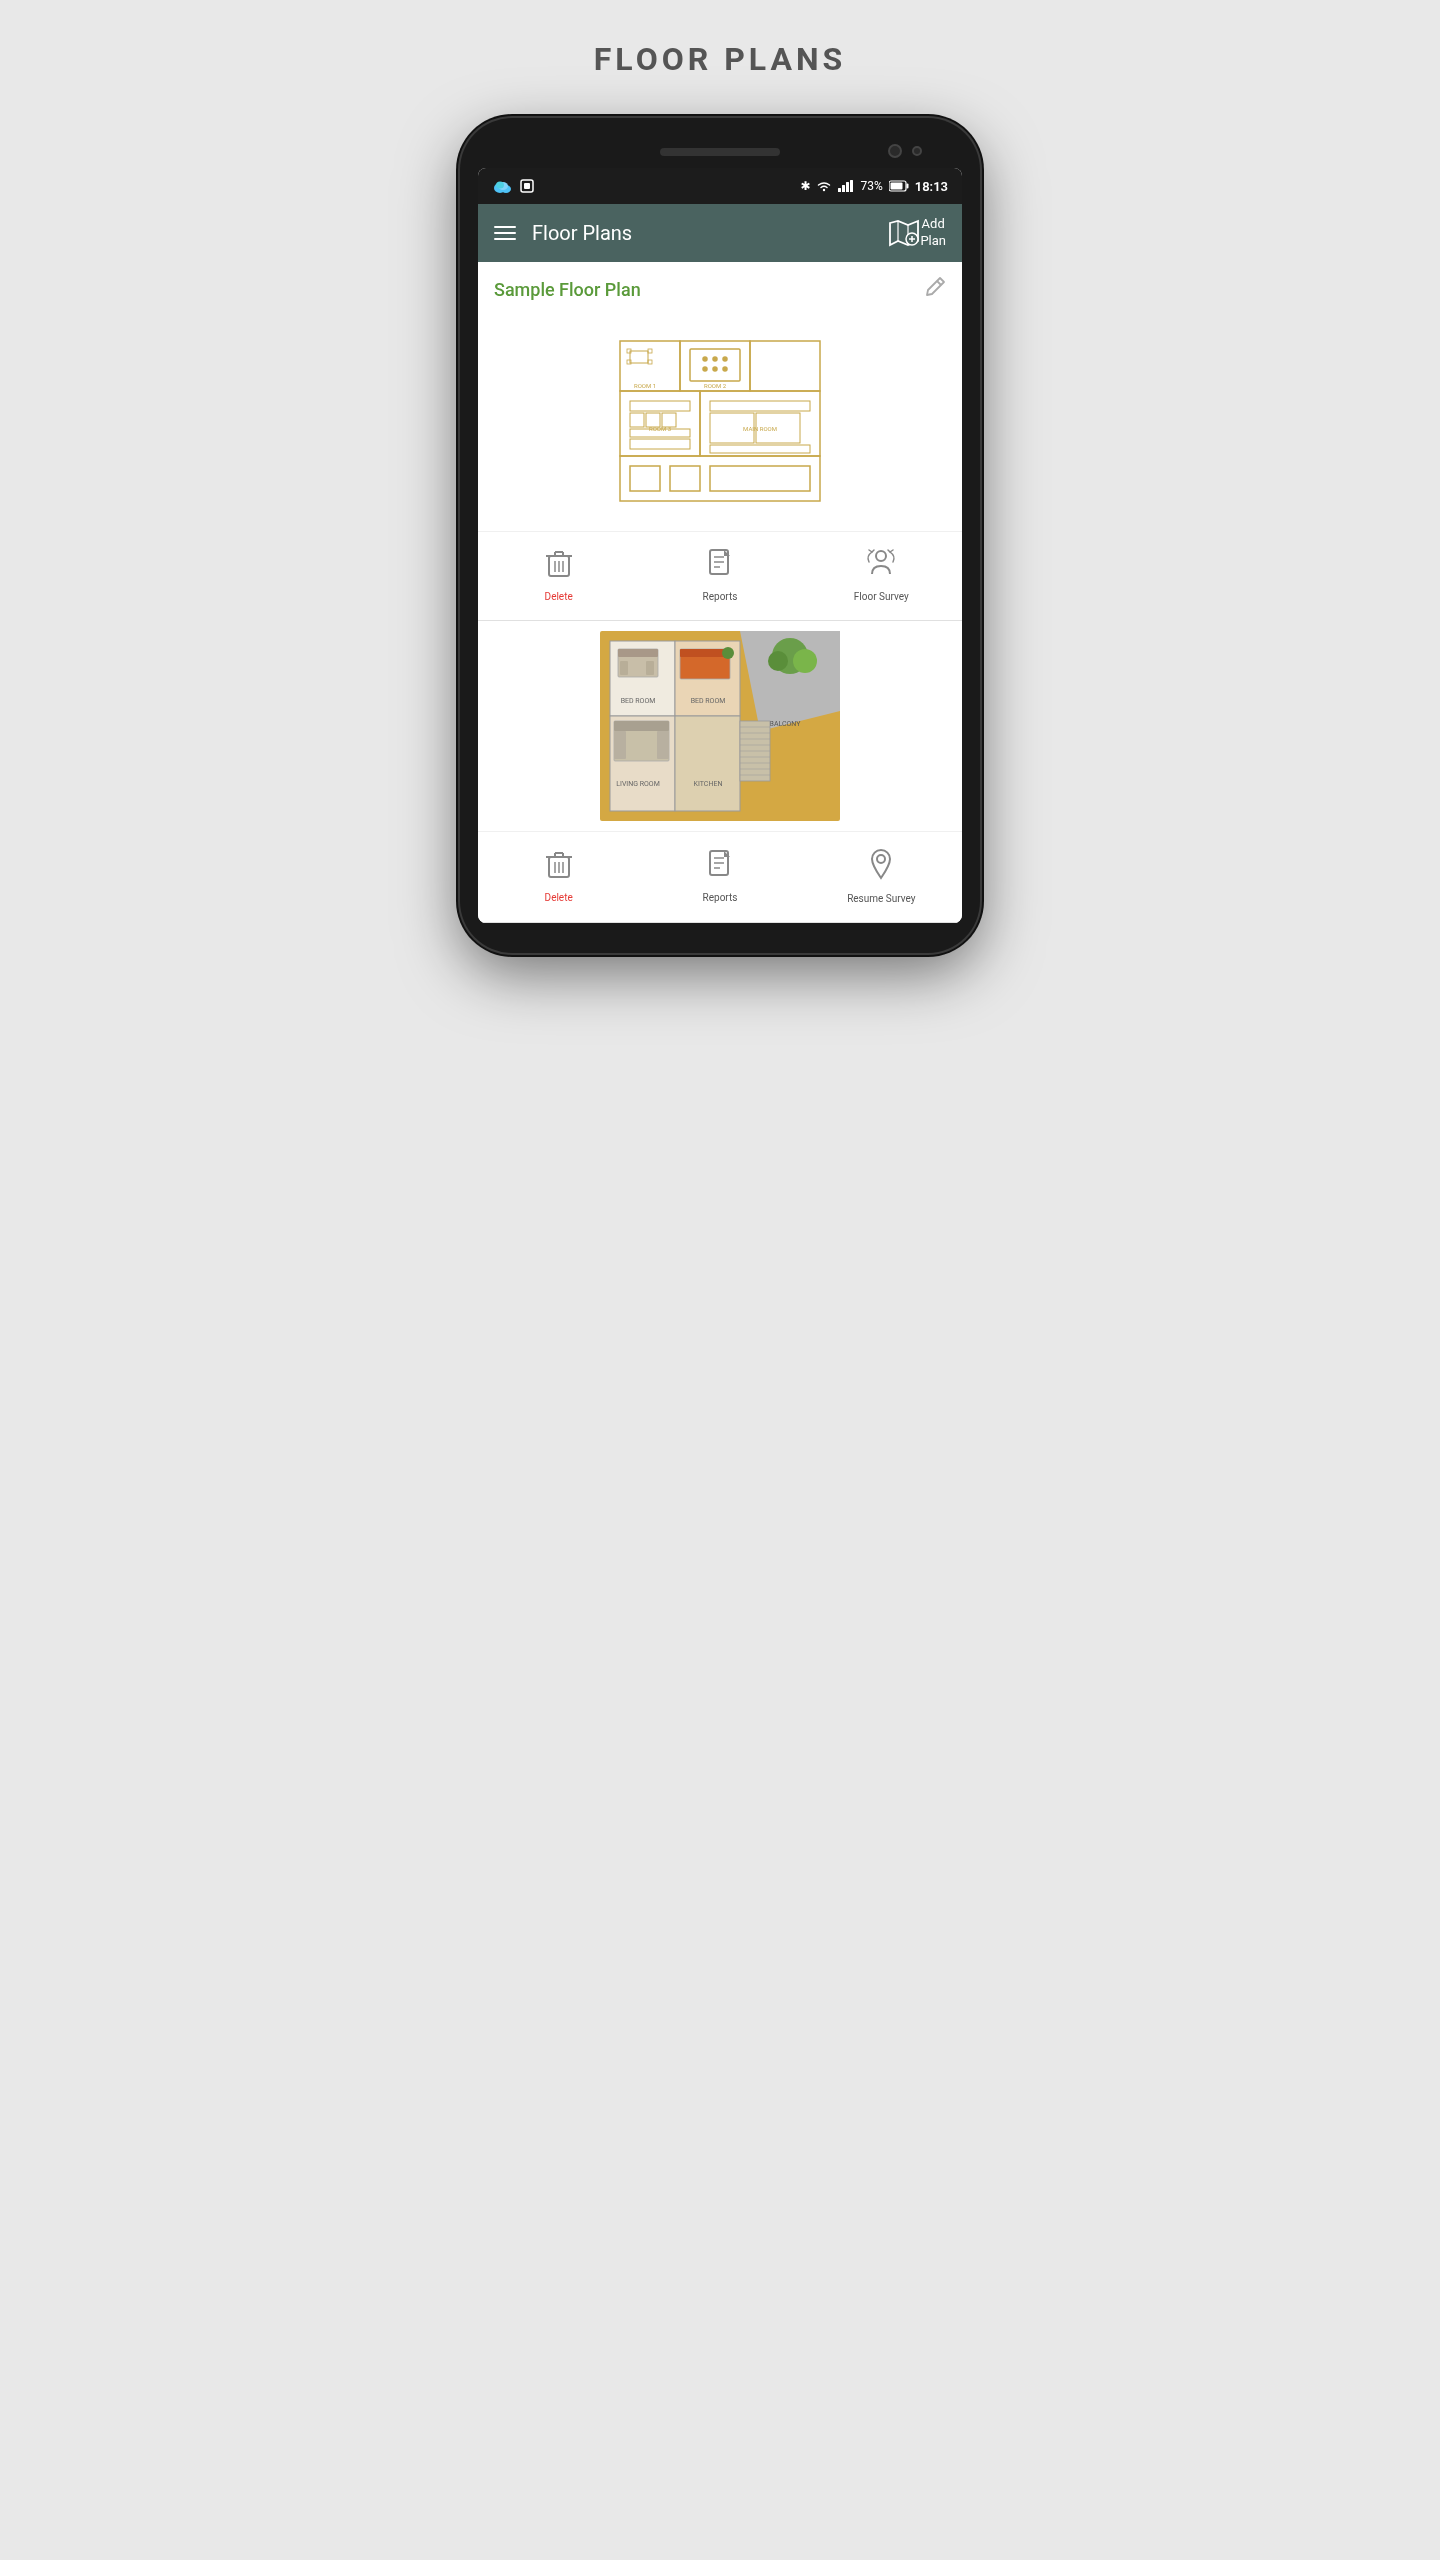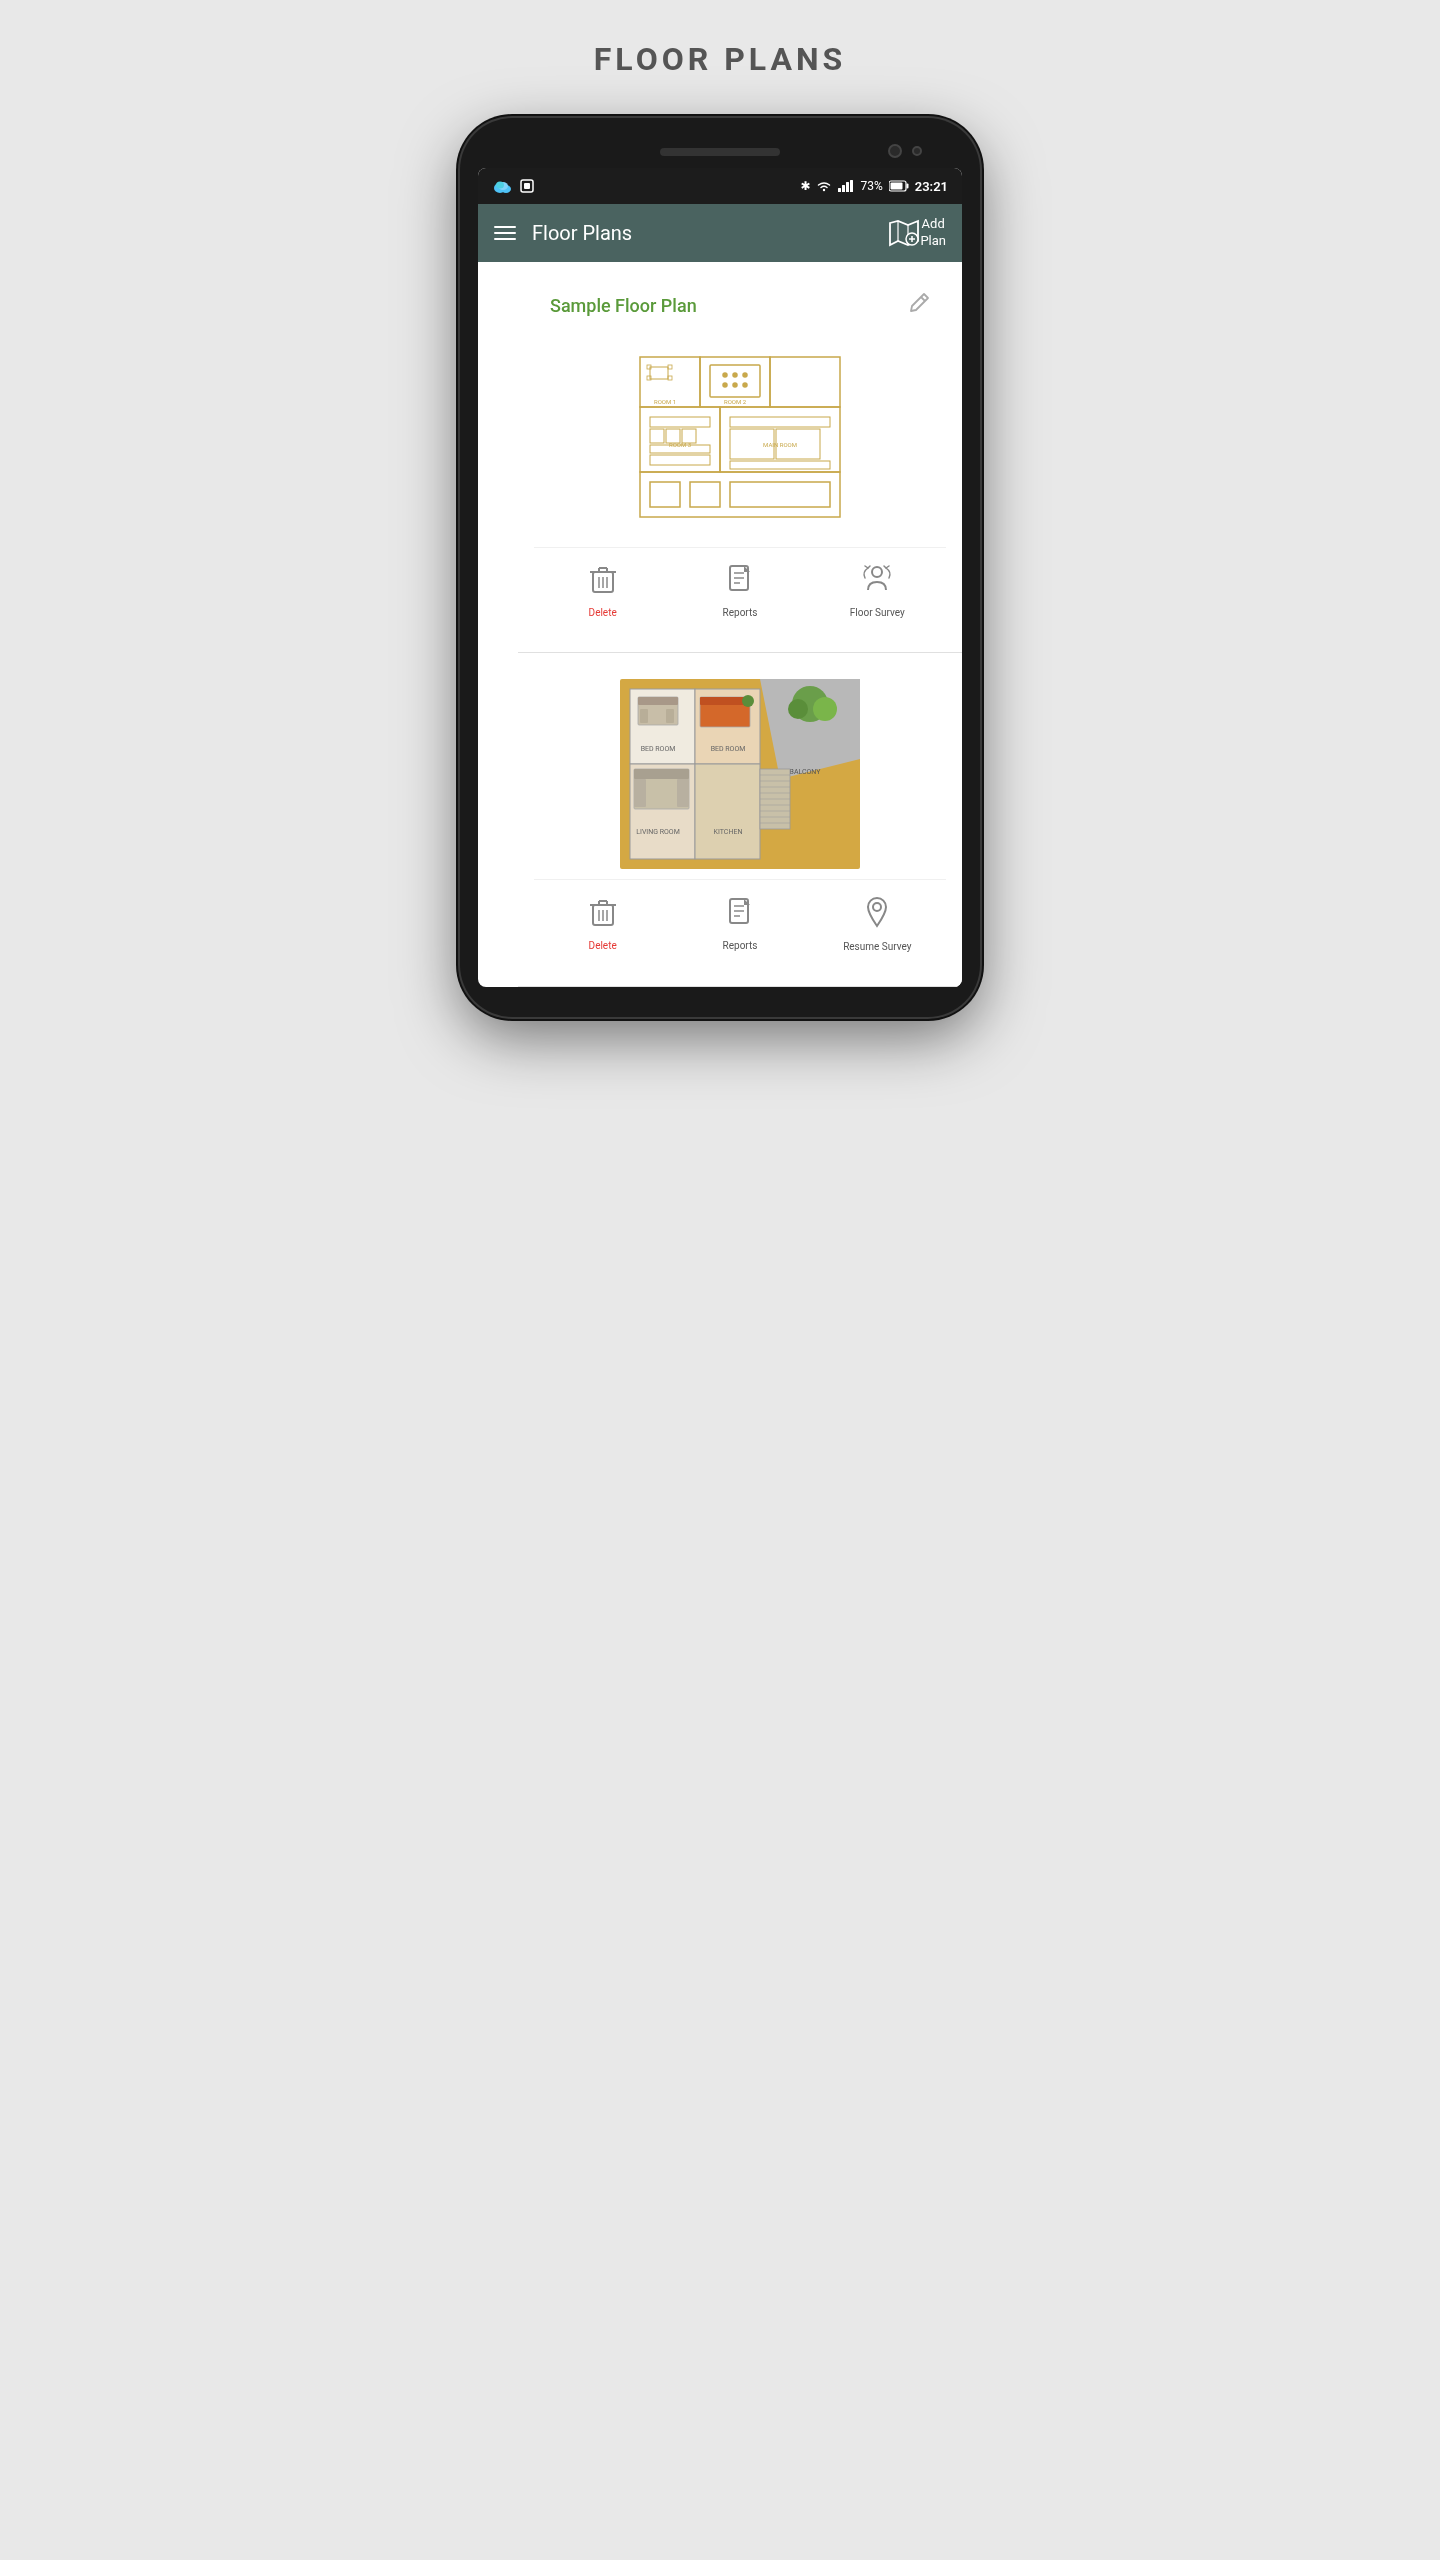--- a/index.html
+++ b/index.html
@@ -157,22 +157,21 @@
     .add-plan-btn .add-label {
       font-size: 13px;
       line-height: 1.3;
       text-align: center;
     }
 
     
     .floor-plan-card {
       background: #fff;
       border-bottom: 1px solid #e0e0e0;
-      padding: 16px;
-      margin-left: 40px;
+      padding: 0;
     }
 
     .card-header {
       display: flex;
       justify-content: space-between;
       align-items: center;
       padding: 14px 16px 8px;
     }
 
     .card-title {
@@ -291,21 +290,21 @@
           <rect x="8" y="2" width="3" height="10" fill="#fff" rx="0.5"></rect>
           <rect x="12" y="0" width="3" height="12" fill="#fff" rx="0.5"></rect>
         </svg>
         <span style="font-size:12px;">73%</span>
 
         <svg width="20" height="12" viewBox="0 0 20 12">
           <rect x="0" y="1" width="17" height="10" rx="2" fill="none" stroke="#fff" stroke-width="1.2"></rect>
           <rect x="17.5" y="3.5" width="2" height="5" rx="1" fill="#fff"></rect>
           <rect x="1.5" y="2.5" width="12" height="7" rx="1" fill="#fff"></rect>
         </svg>
-        <span style="font-size:13px; font-weight:600;">23:21</span>
+        <span style="font-size:13px; font-weight:600;">18:13</span>
       </div>
     </div>
 
     <div class="app-header">
       <div class="header-left">
         <div class="hamburger">
           <span></span>
           <span></span>
           <span></span>
         </div>

